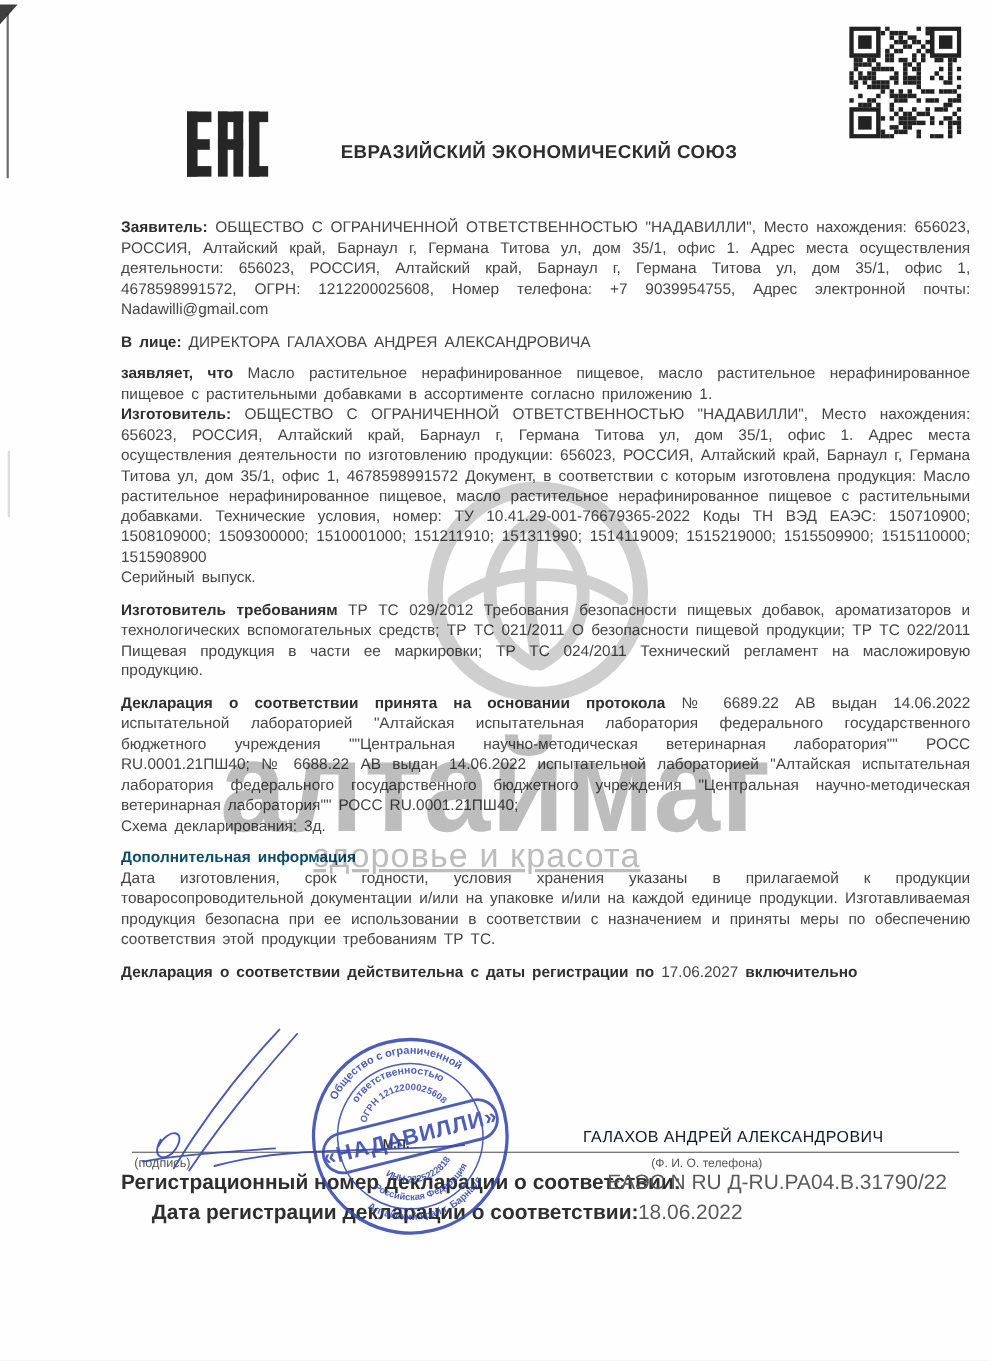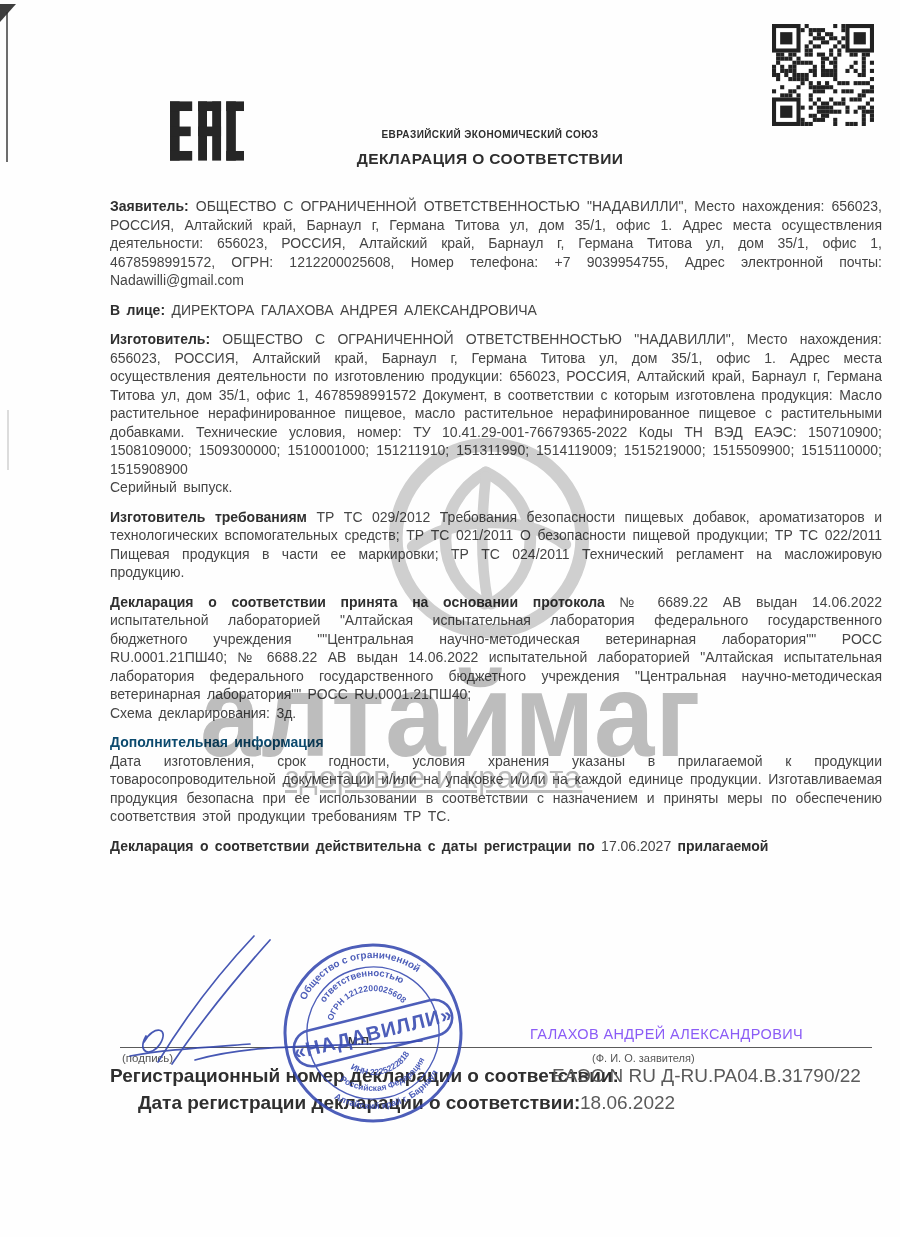--- a/index.html
+++ b/index.html
@@ -12,21 +12,21 @@
   
   .corner-tri{position:absolute;left:0;top:4px;width:0;height:0;
     border-top:18px solid #1c1c1c;border-right:16px solid transparent;opacity:.85;}
   .edge-line{position:absolute;left:6px;top:12px;width:2px;height:150px;background:#2f2f2f;opacity:.7;}
   .edge-line2{position:absolute;left:7px;top:410px;width:2px;height:60px;background:#777;opacity:.25;}
 
   
   .eac{position:absolute;left:170px;top:100px;}
   .qr{position:absolute;left:772px;top:24px;}
   .titles{position:absolute;left:240px;top:129px;width:500px;text-align:center;color:#2e2e2e;}
-  .titles .t1{font-size:10px;font-weight:bold;letter-spacing:.4px;}
+  .titles .t1{font-size:17px;font-weight:bold;letter-spacing:.4px;}
   .titles .t2{font-size:15.5px;font-weight:bold;letter-spacing:.4px;margin-top:10px;}
 
   
   .body{
     position:absolute;left:110px;top:197px;width:772px;
     font-size:14px;line-height:18.5px;text-align:justify;word-spacing:2.5px;
   }
   .body p{margin:0 0 11px;}
   .body p.mb0{margin-bottom:0;}
   .body strong{color:#2f2f2f;}
@@ -39,21 +39,21 @@
     position:absolute;left:200px;top:656px;width:560px;
     font-size:118px;font-weight:bold;color:rgba(125,125,125,.5);
     transform:scaleX(.92);transform-origin:left center;letter-spacing:1px;line-height:1;
   }
   .wm-tag{position:absolute;left:285px;top:760px;font-size:31px;color:rgba(135,135,135,.55);letter-spacing:1px;text-decoration:underline;}
 
   
   .rule{position:absolute;left:120px;top:1047px;width:752px;border-top:1.6px solid #5a5a5a;z-index:2;}
   .mp{position:absolute;left:348px;top:1008px;font-size:11.5px;font-weight:bold;color:#333;z-index:3;margin-top:27px;}
   .sig-caption{position:absolute;left:122px;top:1052px;font-size:11.5px;color:#555;z-index:3;}
-  .fio-name{position:absolute;left:530px;top:1026px;font-size:14.5px;color:#8b5cf6;letter-spacing:.4px;z-index:3;}
+  .fio-name{position:absolute;left:530px;top:1026px;font-size:14.5px;color:#0f172a;letter-spacing:.4px;z-index:3;}
   .fio-caption{position:absolute;left:592px;top:1052px;font-size:11px;color:#555;z-index:3;}
   .sig-svg{position:absolute;left:100px;top:900px;z-index:6;}
   .stamp{position:absolute;left:278px;top:938px;z-index:6;opacity:.88;}
 
   .reg-row{position:absolute;left:110px;width:772px;font-size:19px;z-index:4;}
   .reg-row .lbl{font-weight:bold;color:#2f2f2f;}
   .reg-row .val{position:absolute;left:442px;top:0;color:#5a5a5a;font-weight:normal;}
   .row-num{top:1065px;}
   .row-date{top:1092px;margin-left:28px;}
 </style>
@@ -312,43 +312,43 @@
           <rect x="72" y="96" width="4" height="4"></rect>
           <rect x="76" y="96" width="4" height="4"></rect>
           <rect x="80" y="96" width="4" height="4"></rect>
           <rect x="88" y="96" width="4" height="4"></rect>
         </g>
       </svg>
   </div>
 
   <div class="titles">
     <div class="t1">ЕВРАЗИЙСКИЙ ЭКОНОМИЧЕСКИЙ СОЮЗ</div>
-    <div class="t2">ДЕКЛАРАЦИЯ О СООТВЕТСТВИИ</div>
   </div>
 
   <div class="body">
     <p><strong>Заявитель:</strong> <span>ОБЩЕСТВО С ОГРАНИЧЕННОЙ ОТВЕТСТВЕННОСТЬЮ "НАДАВИЛЛИ", Место нахождения: 656023, РОССИЯ, Алтайский край, Барнаул г, Германа Титова ул, дом 35/1, офис 1. Адрес места осуществления деятельности: 656023, РОССИЯ, Алтайский край, Барнаул г, Германа Титова ул, дом 35/1, офис 1, 4678598991572, ОГРН: 1212200025608, Номер телефона: +7 9039954755, Адрес электронной почты: Nadawilli@gmail.com</span></p>
 
     <p><strong>В лице:</strong> <span>ДИРЕКТОРА ГАЛАХОВА АНДРЕЯ АЛЕКСАНДРОВИЧА</span></p>
 
+    <p class="mb0"><strong>заявляет, что</strong> <span>Масло растительное нерафинированное пищевое, масло растительное нерафинированное пищевое с растительными добавками в ассортименте согласно приложению 1.</span></p>
 
     <p class="mb0"><strong>Изготовитель:</strong> <span>ОБЩЕСТВО С ОГРАНИЧЕННОЙ ОТВЕТСТВЕННОСТЬЮ "НАДАВИЛЛИ", Место нахождения: 656023, РОССИЯ, Алтайский край, Барнаул г, Германа Титова ул, дом 35/1, офис 1. Адрес места осуществления деятельности по изготовлению продукции: 656023, РОССИЯ, Алтайский край, Барнаул г, Германа Титова ул, дом 35/1, офис 1, 4678598991572</span> <span>Документ, в соответствии с которым изготовлена продукция: Масло растительное нерафинированное пищевое, масло растительное нерафинированное пищевое с растительными добавками. Технические условия, номер: ТУ 10.41.29-001-76679365-2022</span> <span>Коды ТН ВЭД ЕАЭС: 150710900; 1508109000; 1509300000; 1510001000; 151211910; 151311990; 1514119009; 1515219000; 1515509900; 1515110000; 1515908900</span></p>
 
     <p>Серийный выпуск.</p>
 
     <p><strong>Изготовитель требованиям</strong> <span>ТР ТС 029/2012 Требования безопасности пищевых добавок, ароматизаторов и технологических вспомогательных средств; ТР ТС 021/2011 О безопасности пищевой продукции; ТР ТС 022/2011 Пищевая продукция в части ее маркировки; ТР ТС 024/2011 Технический регламент на масложировую продукцию.</span></p>
 
     <p class="mb0"><strong>Декларация о соответствии принята на основании протокола</strong> <span>№ 6689.22 АВ выдан 14.06.2022 испытательной лабораторией "Алтайская испытательная лаборатория федерального государственного бюджетного учреждения ""Центральная научно-методическая ветеринарная лаборатория"" РОСС RU.0001.21ПШ40; № 6688.22 АВ выдан 14.06.2022 испытательной лабораторией "Алтайская испытательная лаборатория федерального государственного бюджетного учреждения "Центральная научно-методическая ветеринарная лаборатория"" РОСС RU.0001.21ПШ40;</span></p>
 
     <p>Схема декларирования: 3д.</p>
 
     <p class="mb0 head">Дополнительная информация</p>
     <p>Дата изготовления, срок годности, условия хранения указаны в прилагаемой к продукции товаросопроводительной документации и/или на упаковке и/или на каждой единице продукции. Изготавливаемая продукция безопасна при ее использовании в соответствии с назначением и приняты меры по обеспечению соответствия этой продукции требованиям ТР ТС.</p>
 
-    <p><strong>Декларация о соответствии действительна с даты регистрации по</strong> <span>17.06.2027</span> <strong>прилагаемой</strong></p>
+    <p><strong>Декларация о соответствии действительна с даты регистрации по</strong> <span>17.06.2027</span> <strong>включительно</strong></p>
   </div>
 
   <div class="watermark">
     <div class="wm-logo">
       <svg width="212" height="212" viewBox="0 0 200 200">
         <g fill="none" stroke="#8f8f8f" stroke-linecap="round">
           <circle cx="100" cy="100" r="88" stroke-width="13"></circle>
           <path d="M97 38 C 45 68, 48 138, 96 162" stroke-width="11"></path>
           <path d="M97 38 C 150 64, 154 134, 102 162" stroke-width="11"></path>
           <path d="M97 42 C 92 88, 93 130, 99 160" stroke-width="10"></path>
@@ -357,21 +357,21 @@
       </svg>
     </div>
     <div class="wm-brand">алтаймаг</div>
     <div class="wm-tag">здоровье и красота</div>
   </div>
 
   <div class="rule"></div>
   <div class="mp">М.П.</div>
   <div class="sig-caption">(подпись)</div>
   <div class="fio-name">ГАЛАХОВ АНДРЕЙ АЛЕКСАНДРОВИЧ</div>
-  <div class="fio-caption">(Ф. И. О. заявителя)</div>
+  <div class="fio-caption">(Ф. И. О. телефона)</div>
 
   <svg class="sig-svg" width="360" height="200" viewBox="0 0 360 200">
     <g fill="none" stroke="#3346ac" stroke-width="1.7" stroke-linecap="round" opacity=".9">
       <path d="M58 162 C 86 116, 122 70, 154 36"></path>
       <path d="M72 164 C 101 121, 137 77, 170 40"></path>
       <path d="M44 142 c 10 -18, 26 -14, 16 2 c -8 13, -24 10, -14 -8"></path>
       <path d="M30 156 C 62 150, 96 148, 150 144"></path>
       <path d="M95 160 C 160 142, 230 148, 322 141"></path>
     </g>
   </svg>

